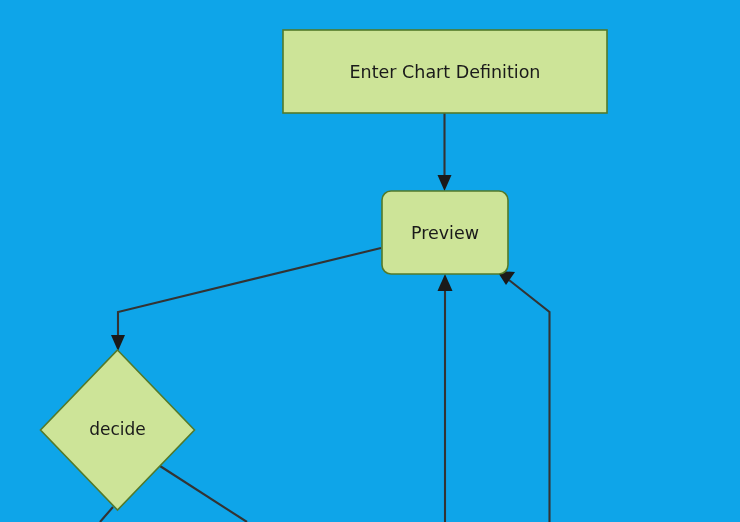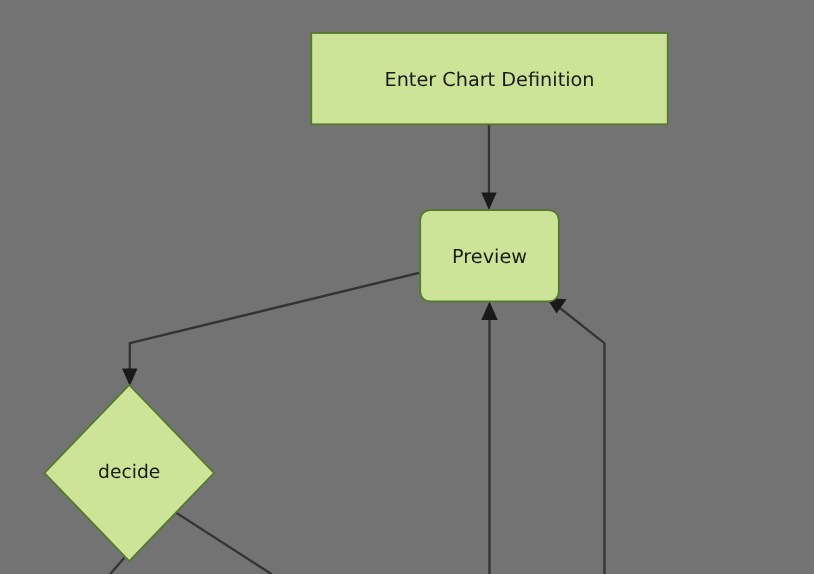--- a/index.html
+++ b/index.html
@@ -10,21 +10,21 @@
   body {
     width: 740px;
     height: 522px;
     overflow: hidden;
     font-family: "DejaVu Sans", sans-serif;
   }
   #diagram-root {
     position: relative;
     width: 740px;
     height: 522px;
-    background: #737373;
+    background: #0ea5e9;
   }
   svg#flowchart {
     position: absolute;
     top: 0;
     left: 0;
     width: 740px;
     height: 522px;
     display: block;
   }
   .node-shape {

